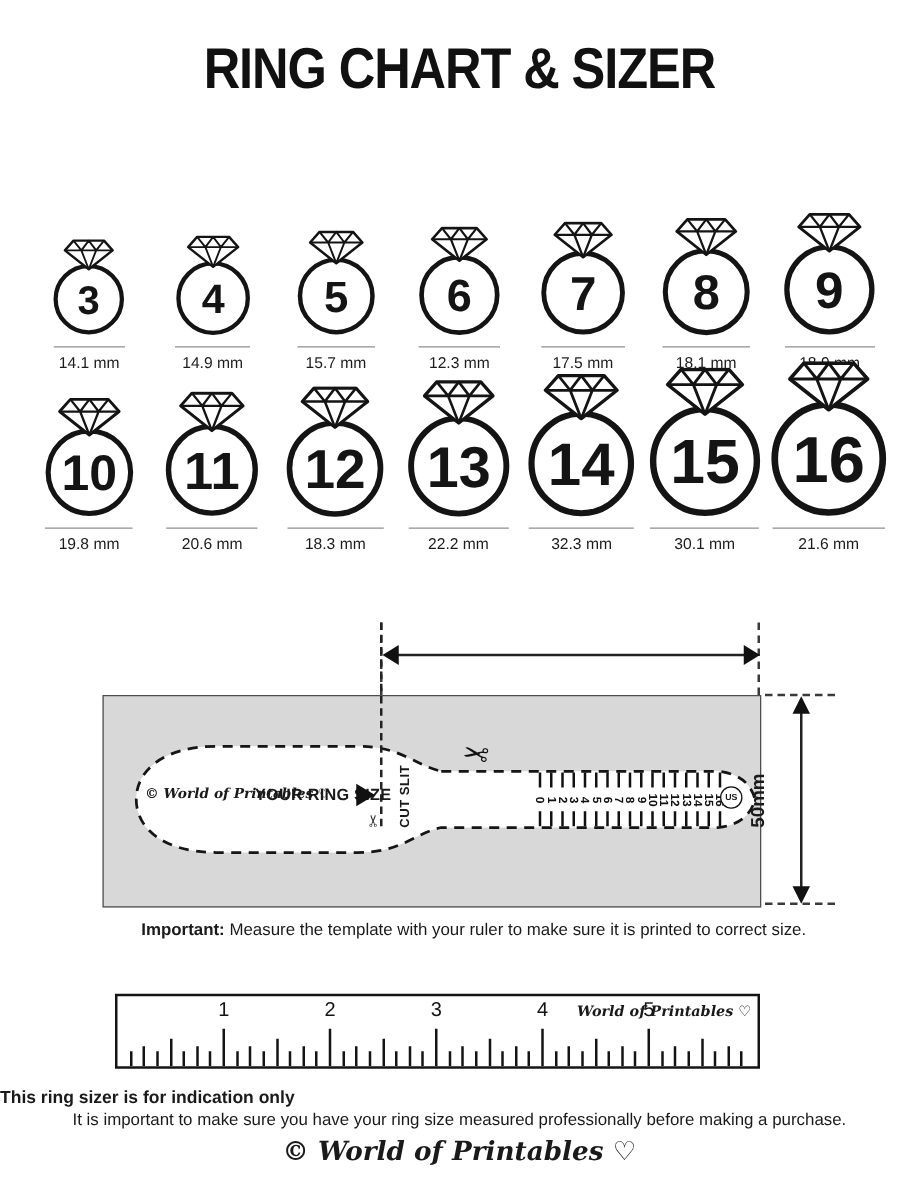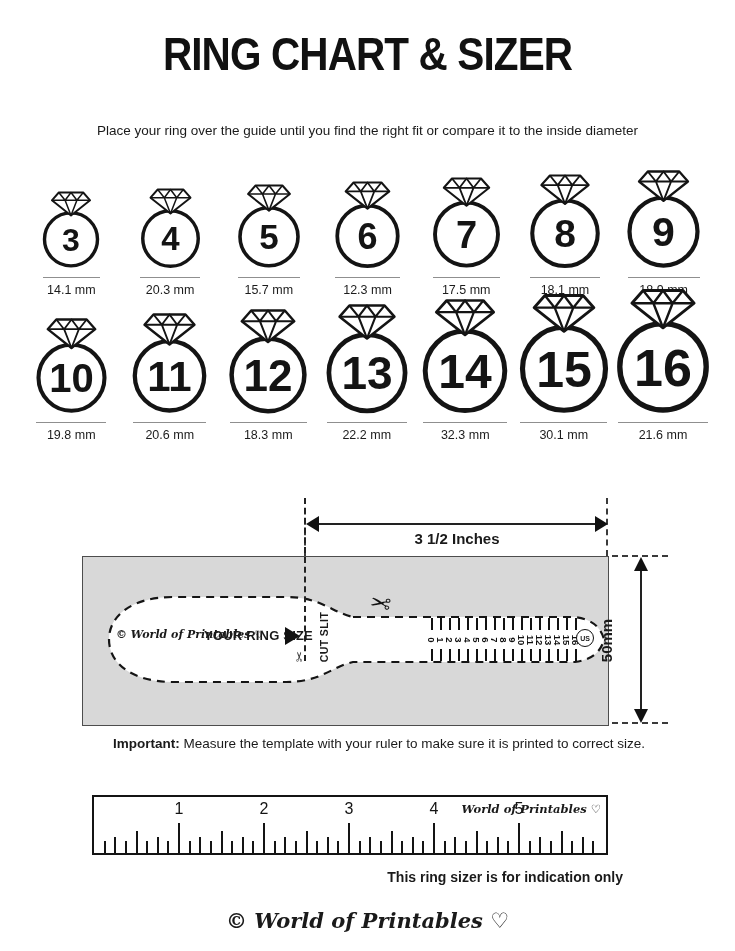--- a/index.html
+++ b/index.html
@@ -68,52 +68,51 @@
   .important b{font-weight:700;}
   
   .ruler{
     position:absolute;left:92px;top:795px;width:516px;height:60px;box-sizing:border-box;
     border:2px solid #141414;background:#fff;overflow:hidden;
   }
   .ruler-tick{position:absolute;bottom:0;width:2px;background:#141414;}
   .ruler-num{position:absolute;top:3px;transform:translateX(-50%);font-size:16px;color:#141414;}
   .ruler-brand{position:absolute;right:5px;top:5px;font-size:11.5px;white-space:nowrap;}
   
-  .foot-bold{position:absolute;top:869px;left:0;width:623px;text-align:right;font-size:14px;font-weight:700;}
+  .foot-bold{position:absolute;top:869px;left:0;width:623px;text-align:left;font-size:14px;font-weight:700;}
   .foot-text{position:absolute;top:888px;left:0;width:735px;text-align:center;font-size:13.5px;}
   .foot-brand{position:absolute;top:908px;left:0;width:735px;text-align:center;font-size:21px;}
 </style>
 </head>
 <body>
 
 <div class="page">
 
   <div class="title">RING CHART &amp; SIZER</div>
-  <div class="sub">Place your ring over the guide until you find the right fit or compare it to the inside diameter</div>
 
   <div class="ring-row row1">
       <div class="ring-col">
         <svg width="62" height="79" viewBox="0 0 62 79">
     <circle cx="31" cy="48.355999999999995" r="26.5" fill="#fff" stroke="#141414" stroke-width="3.4"></circle>
     <path d="M18.8,1.5 L43.2,1.5 L50.1,9.3 L31.0,24.4 L11.9,9.3 Z" fill="#fff" stroke="#141414" stroke-width="1.9" stroke-linejoin="round"></path>
     <path d="M11.9,9.3 L50.1,9.3 M18.8,1.5 L25.1,9.3 L31.0,1.5 L36.9,9.3 L43.2,1.5 M25.1,9.3 L31.0,24.4 M36.9,9.3 L31.0,24.4" fill="none" stroke="#141414" stroke-width="1.5" stroke-linejoin="round"></path>
     <text x="31" y="48.355999999999995" dy="0.36em" text-anchor="middle" font-family="Liberation Sans, sans-serif" font-weight="700" font-size="32" fill="#141414">3</text>
   </svg>
         <div class="ring-underline" style="width:57px"></div>
         <div class="ring-mm">14.1 mm</div>
       </div>
       <div class="ring-col">
         <svg width="65" height="82" viewBox="0 0 65 82">
     <circle cx="32.5" cy="50.5065" r="27.75" fill="#fff" stroke="#141414" stroke-width="3.441"></circle>
     <path d="M19.7,1.5 L45.3,1.5 L52.5,9.7 L32.5,25.5 L12.5,9.7 Z" fill="#fff" stroke="#141414" stroke-width="1.9" stroke-linejoin="round"></path>
     <path d="M12.5,9.7 L52.5,9.7 M19.7,1.5 L26.3,9.7 L32.5,1.5 L38.7,9.7 L45.3,1.5 M26.3,9.7 L32.5,25.5 M38.7,9.7 L32.5,25.5" fill="none" stroke="#141414" stroke-width="1.5" stroke-linejoin="round"></path>
     <text x="32.5" y="50.5065" dy="0.36em" text-anchor="middle" font-family="Liberation Sans, sans-serif" font-weight="700" font-size="33" fill="#141414">4</text>
   </svg>
         <div class="ring-underline" style="width:60px"></div>
-        <div class="ring-mm">20.3 mm</div>
+        <div class="ring-mm">14.9 mm</div>
       </div>
       <div class="ring-col">
         <svg width="68" height="86" viewBox="0 0 68 86">
     <circle cx="34" cy="52.714" r="29" fill="#fff" stroke="#141414" stroke-width="3.596"></circle>
     <path d="M20.6,1.5 L47.4,1.5 L54.9,10.0 L34.0,26.6 L13.1,10.0 Z" fill="#fff" stroke="#141414" stroke-width="2.0" stroke-linejoin="round"></path>
     <path d="M13.1,10.0 L54.9,10.0 M20.6,1.5 L27.5,10.0 L34.0,1.5 L40.5,10.0 L47.4,1.5 M27.5,10.0 L34.0,26.6 M40.5,10.0 L34.0,26.6" fill="none" stroke="#141414" stroke-width="1.6" stroke-linejoin="round"></path>
     <text x="34" y="52.714" dy="0.36em" text-anchor="middle" font-family="Liberation Sans, sans-serif" font-weight="700" font-size="35" fill="#141414">5</text>
   </svg>
         <div class="ring-underline" style="width:62px"></div>
         <div class="ring-mm">15.7 mm</div>
@@ -230,21 +229,20 @@
         <div class="ring-underline" style="width:90px"></div>
         <div class="ring-mm">21.6 mm</div>
       </div>
     </div>
 
   <div class="vdash" style="left:304px;top:498px;height:58px;"></div>
   <div class="vdash" style="left:606px;top:498px;height:58px;"></div>
   <div class="harrow-line"></div>
   <div class="ah ah-left"></div>
   <div class="ah ah-right"></div>
-  <div class="measure-label">3 1/2 Inches</div>
 
   <div class="graybox">
     <svg class="paddle-svg" width="524" height="167" viewBox="0 0 524 167">
       <path d="M270,60 L492,60 Q516,63 521,82.5 Q516,102 492,105 L270,105
                C248,110 238,125 203,125 L90,125 C50,125 26,107 26,82.5
                C26,58 50,40 90,40 L203,40 C238,40 248,55 270,60 Z" fill="#ffffff" stroke="#151515" stroke-width="2.2" stroke-dasharray="8 6"></path>
     </svg>
     <div class="scissors-top">✂</div>
     <div class="scissors-slit">✂</div>
     <div class="cutslit">CUT SLIT</div>
@@ -371,15 +369,16 @@
         <div class="ruler-num" style="left:85px;">1</div>
         <div class="ruler-num" style="left:170px;">2</div>
         <div class="ruler-num" style="left:255px;">3</div>
         <div class="ruler-num" style="left:340px;">4</div>
         <div class="ruler-num" style="left:425px;">5</div>
       </div>
     <div class="ruler-brand script">World of Printables ♡</div>
   </div>
 
   <div class="foot-bold">This ring sizer is for indication only</div>
+  <div class="foot-text">It is important to make sure you have your ring size measured professionally before making a purchase.</div>
   <div class="foot-brand script">© World of Printables ♡</div>
 
 </div>
 
 </body></html>

